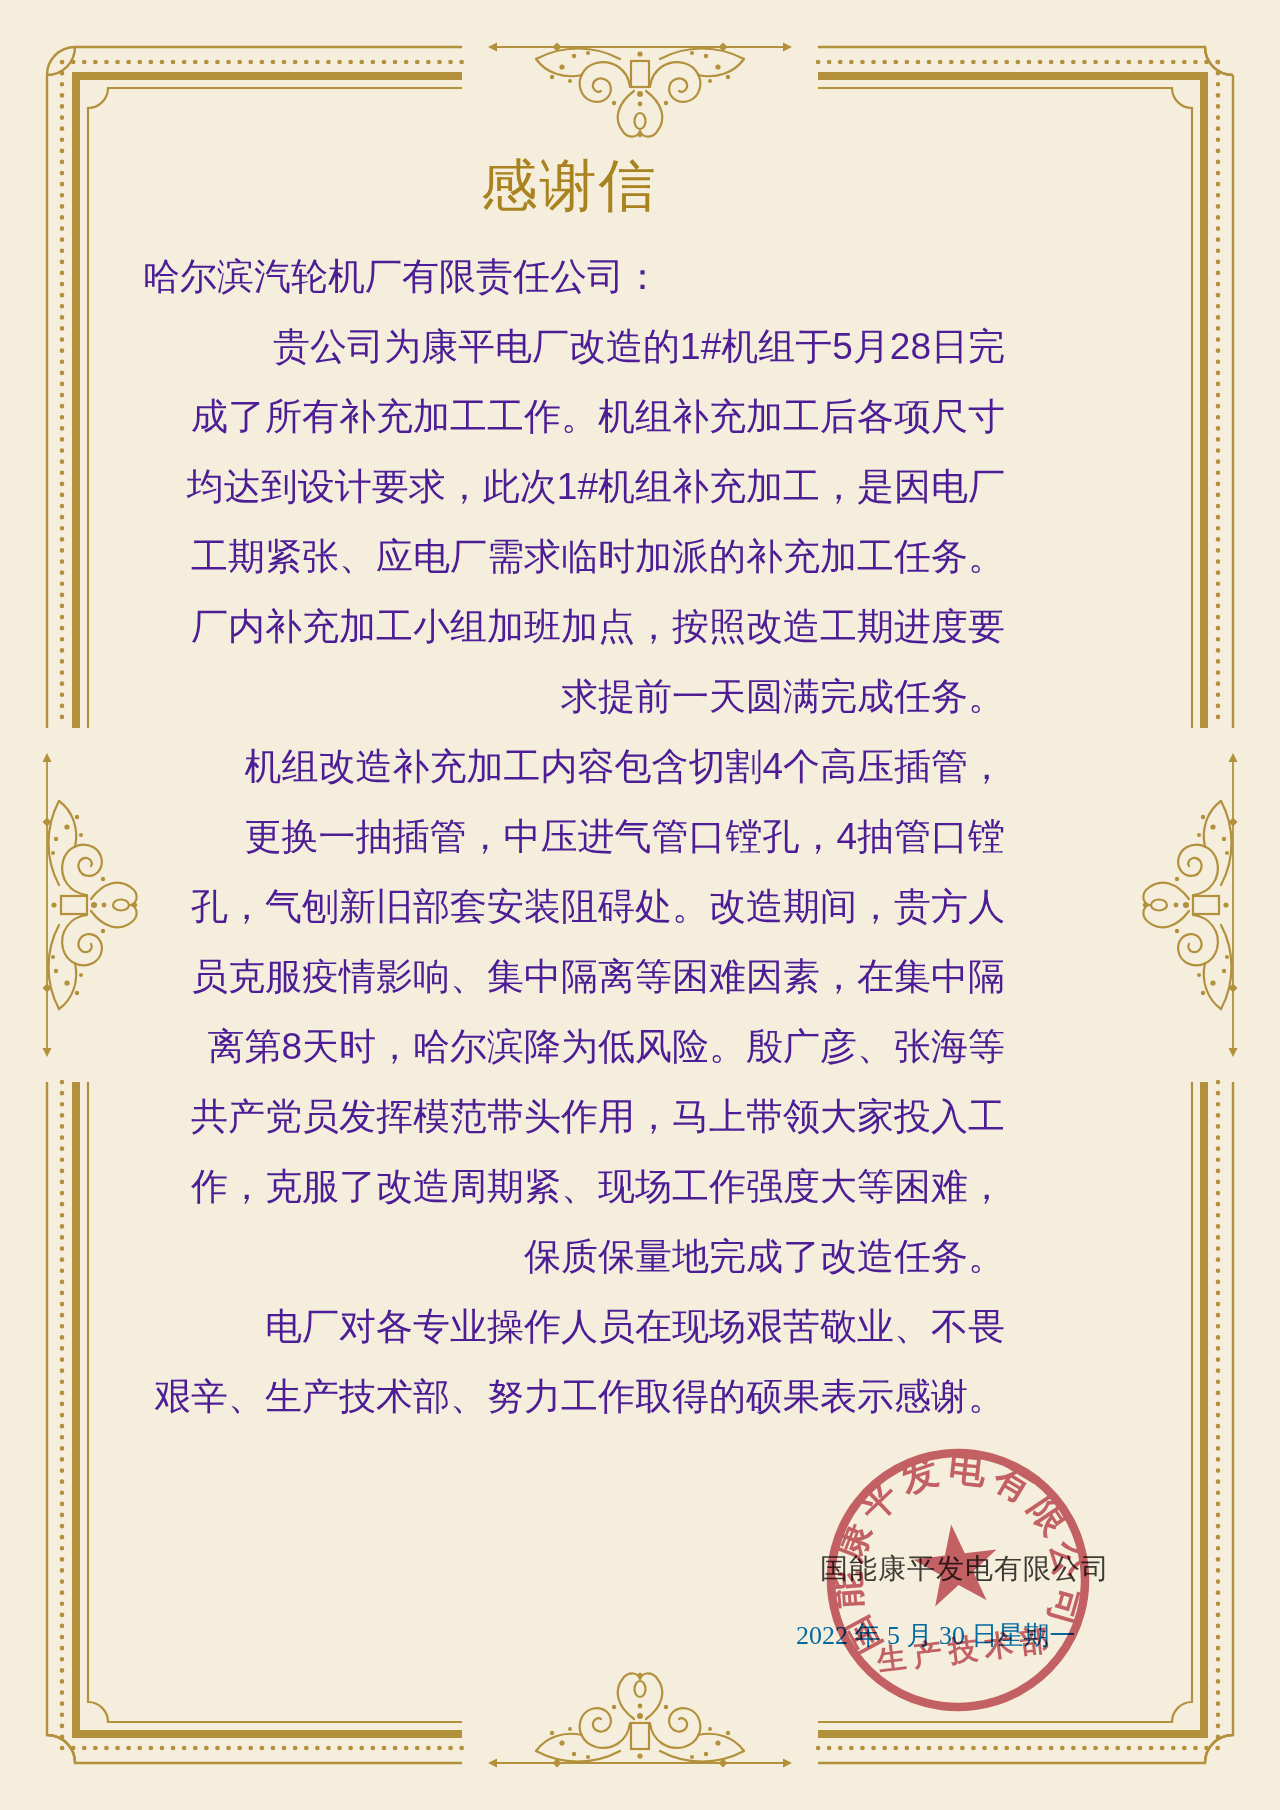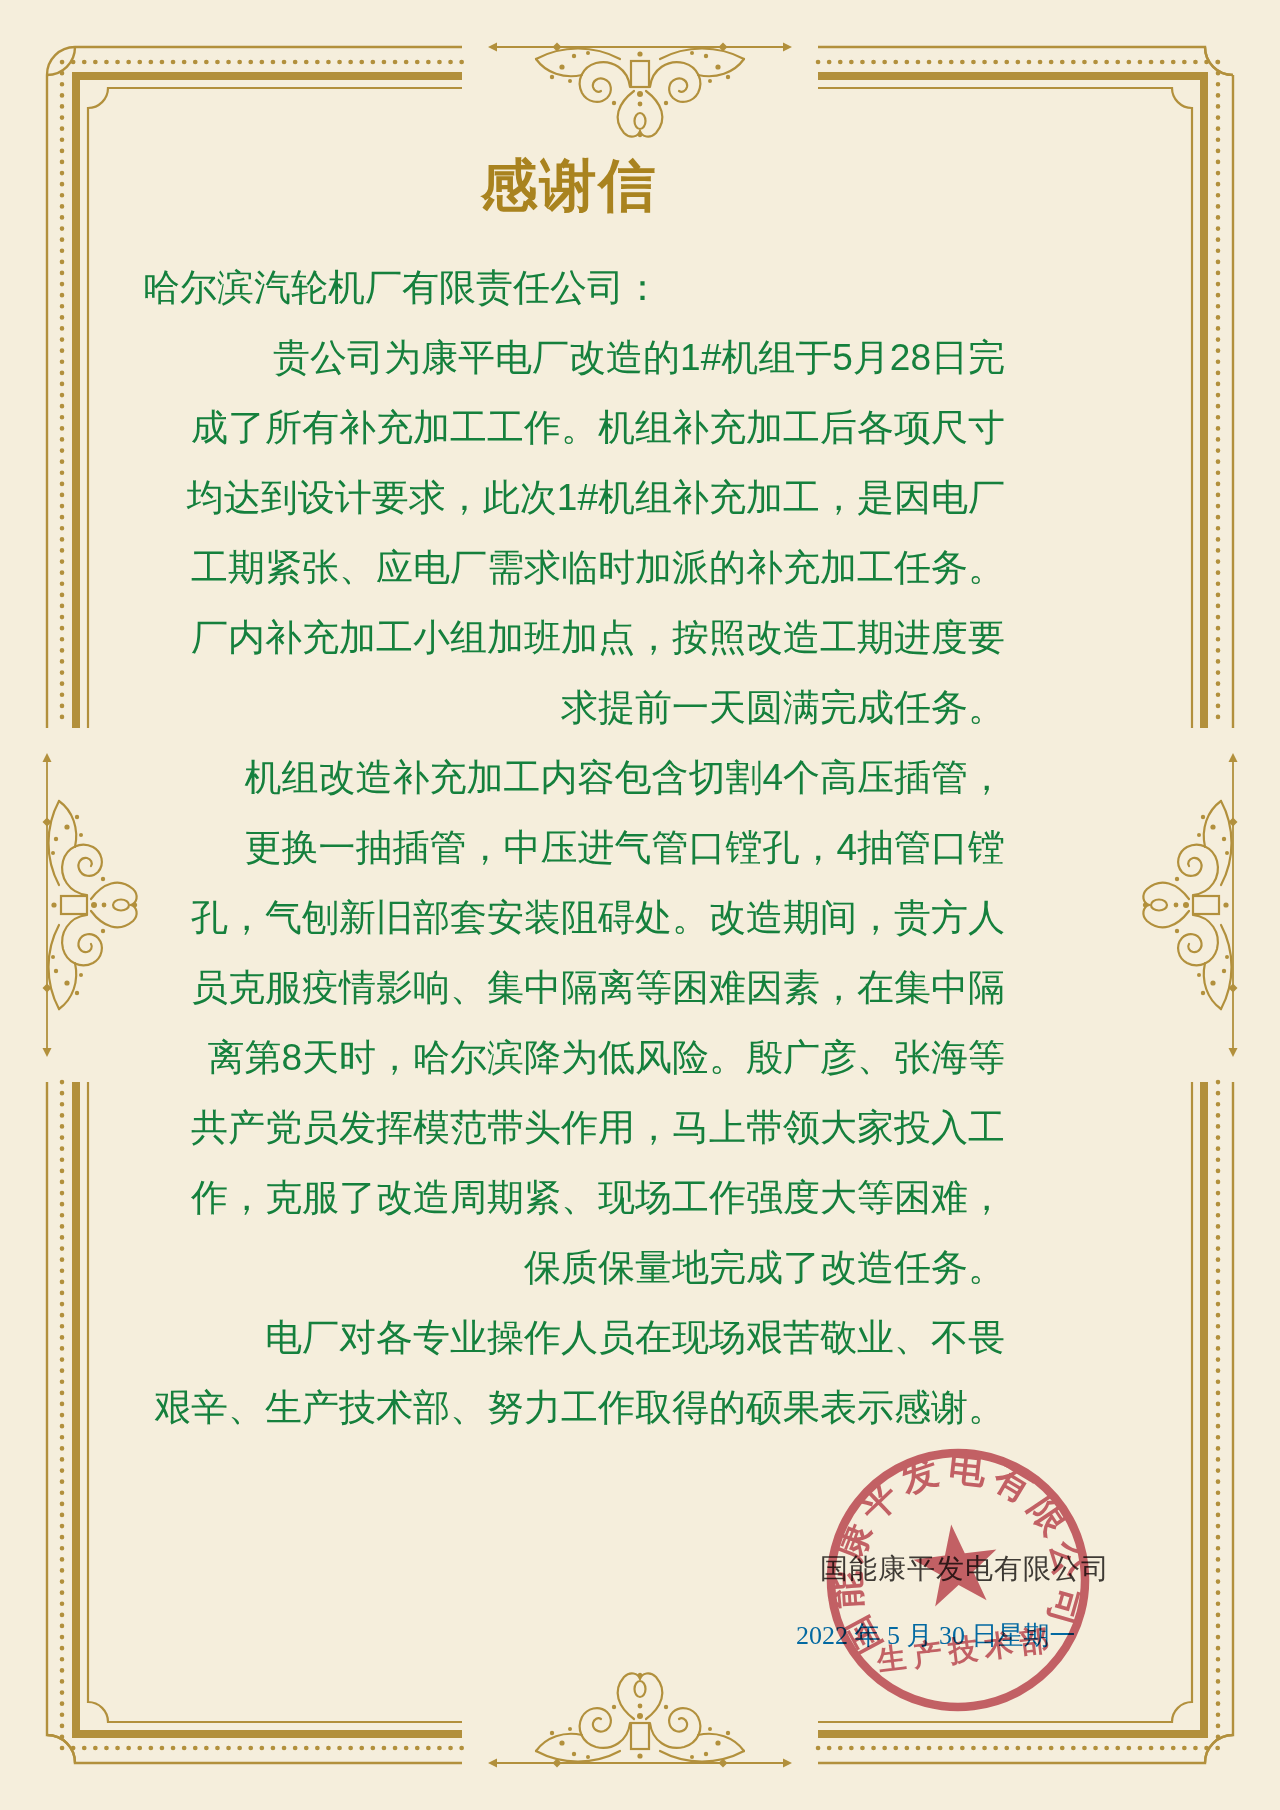--- a/index.html
+++ b/index.html
@@ -14,29 +14,29 @@
 
   svg.frame { position:absolute; left:0; top:0; z-index:1; }
 
   .content { position:absolute; inset:0; z-index:2; }
 
   .title {
     position:absolute;
     left:143px; top:150px; width:852px;
     text-align:center;
     font-size:57px; line-height:70px;
-    font-weight:bold;
+    font-weight:normal;
     color:#a9831f;
     letter-spacing:2px;
   }
   .bodytext {
     position:absolute;
-    left:143px; top:253px; width:862px;
+    left:143px; top:242px; width:862px;
     font-size:37px; line-height:70px;
-    color:#15803d;
+    color:#4c1d95;
   }
   .bodytext .salutation { white-space:pre-line; }
   .bodytext p {
     margin:0;
     white-space:pre-line;
     text-indent:54px;
     text-align:right;
   }
   .signature {
     position:absolute;

